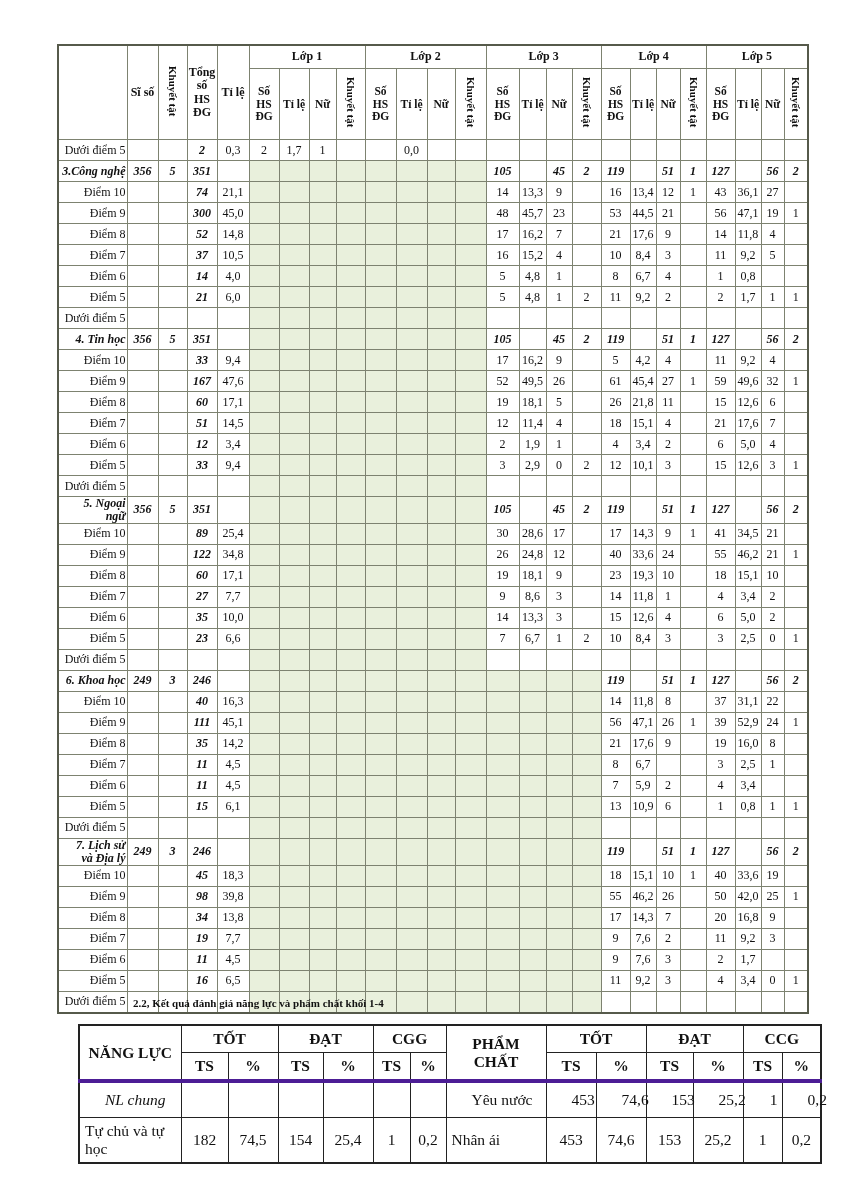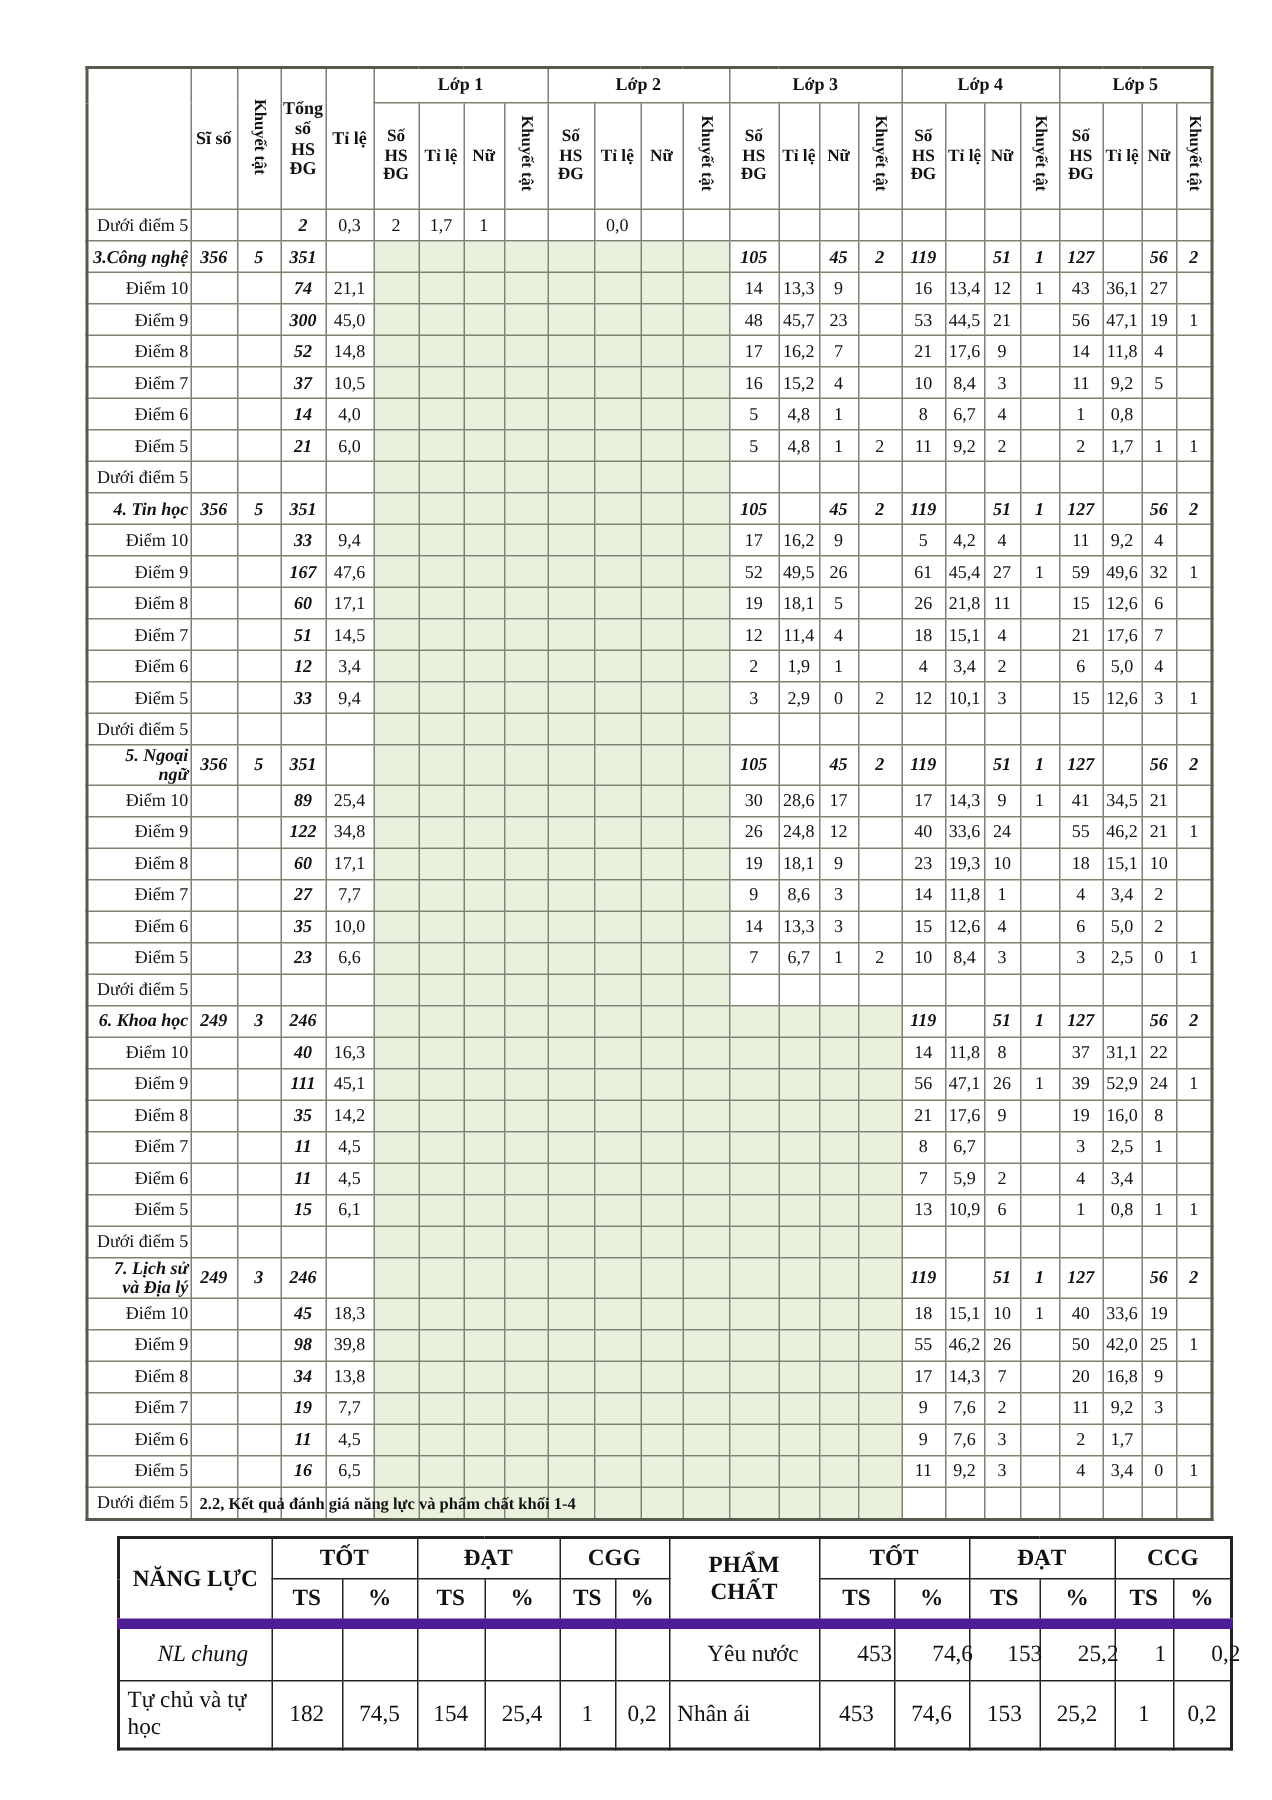--- a/index.html
+++ b/index.html
@@ -26,21 +26,21 @@
   
   .sec-title { position:absolute; left:133px; top:997px; font-weight:bold; font-size:11px;
                white-space:nowrap; }
 
   
   .comp { position:absolute; left:78px; top:1024px; width:742px; border:2px solid #222; }
   .comp th, .comp td { border:1px solid #222; font-size:15.5px; text-align:center;
                        vertical-align:middle; padding:1px 3px; line-height:1.15; }
   .comp thead th { font-weight:bold; height:24px; }
   .comp th.b { font-weight:bold; }
-  .comp thead { border-bottom:7px solid #4c1d95;padding-left:24px; }
+  .comp thead { border-bottom:4px solid #4c1d95;padding-left:24px; }
   .comp td.lbl { text-align:left; padding-left:5px; }
   .comp tbody tr.r1 td { height:32px;padding-left:25px; }
   .comp tbody tr.r2 td { height:42px; }
   .it { font-style:italic; }
 </style>
 </head>
 <body>
 
 <div class="page">
 

